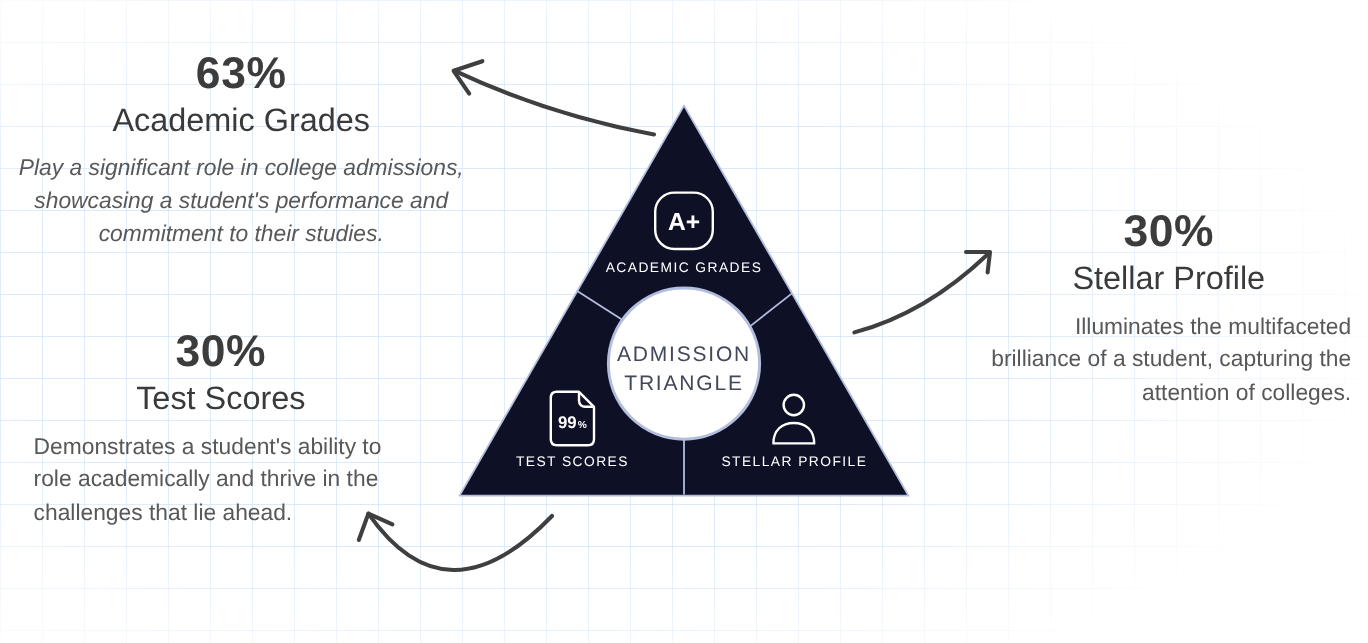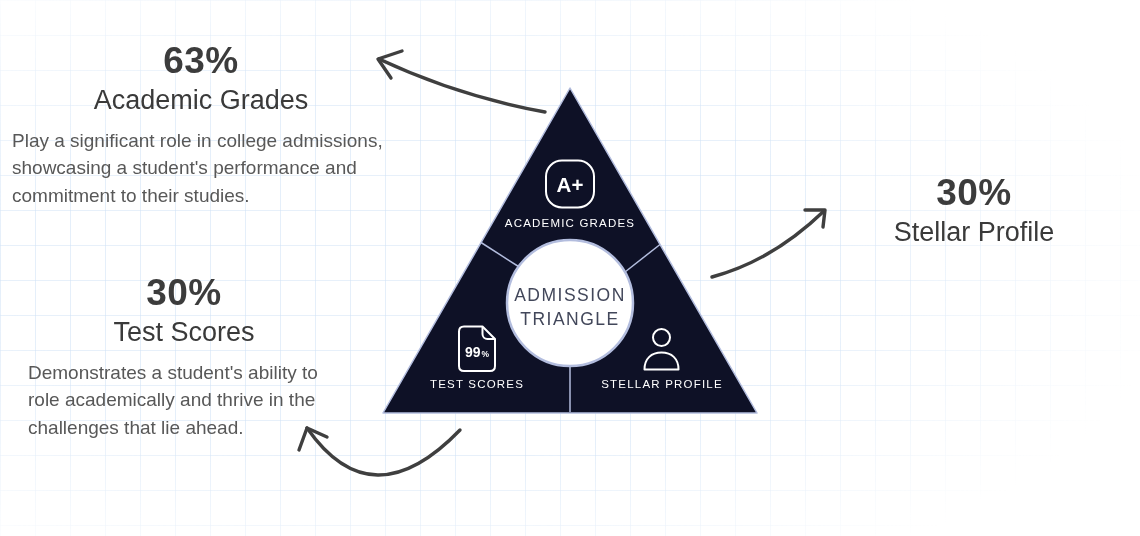--- a/index.html
+++ b/index.html
@@ -16,21 +16,21 @@
     letter-spacing:0.5px;
   }
   .callout .title{
     font-size:27px;font-weight:500;color:#3a3a3a;text-align:center;line-height:1.1;
     margin-top:5px;
   }
   .callout .desc{
     font-size:19px;color:#585858;line-height:27.5px;margin-top:11px;font-weight:400;
   }
   .callout-academic{left:12px;top:42px;width:378px;}
-  .callout-academic .desc{text-align:left;}
+  .callout-academic .desc{text-align:center;font-style:italic;}
   .callout-test{left:28px;top:274px;width:312px;}
   .callout-test .desc{text-align:left;}
   .callout-stellar{left:818px;top:174px;width:312px;}
   .callout-stellar .desc{text-align:right;padding-right:4px;}
 </style>
 </head>
 <body>
 
 <div class="canvas">
 
@@ -99,15 +99,16 @@
 
   <div class="callout callout-test">
     <div class="pct">30%</div>
     <div class="title">Test Scores</div>
     <div class="desc">Demonstrates a student's ability to role academically and thrive in the challenges that lie ahead.</div>
   </div>
 
   <div class="callout callout-stellar">
     <div class="pct">30%</div>
     <div class="title">Stellar Profile</div>
+    <div class="desc">Illuminates the multifaceted brilliance of a student, capturing the attention of colleges.</div>
   </div>
 
 </div>
 
 </body></html>

